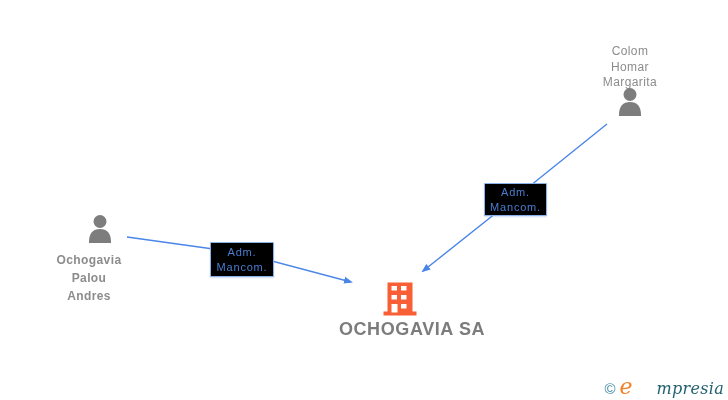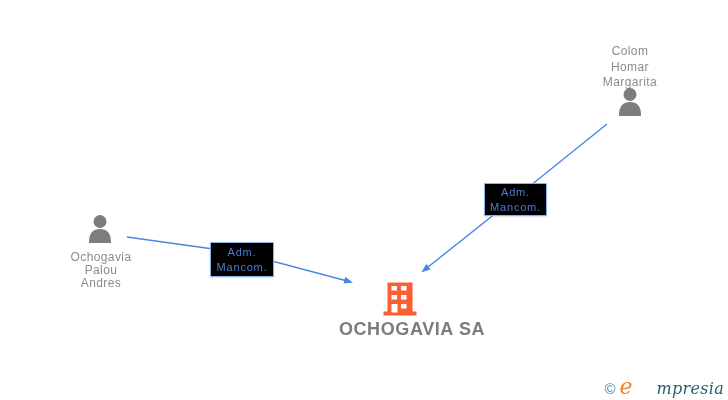--- a/index.html
+++ b/index.html
@@ -125,21 +125,21 @@
     </div>
   </div>
 
   <div class="node">
     <div style="position:absolute; left:87px; top:215px;">
       <svg class="person-svg" width="26" height="28" viewBox="0 0 26 28">
         <circle class="person-fill" cx="13" cy="6.5" r="6.5"></circle>
         <path class="person-fill" d="M13,14 c-7,0 -11,4.5 -11,12.5 L2,28 L24,28 L24,26.5 c0,-8 -4,-12.5 -11,-12.5 z"></path>
       </svg>
     </div>
-    <div class="node-name" style="left:36px; top:251px; line-height:13px;">Ochogavia
+    <div class="node-name" style="left:24px; top:251px; line-height:18px;font-weight:bold;">Ochogavia
 Palou
 Andres</div>
   </div>
 
   <div class="node">
     <div style="position:absolute; left:383px; top:282px;">
       <svg width="34" height="35" viewBox="0 0 34 35">
         <rect class="building-fill" x="0.5" y="29.5" width="33" height="4"></rect>
         <rect class="building-fill" x="4.5" y="0.5" width="25" height="30"></rect>
         <rect class="window-fill" x="8.5" y="4" width="5.5" height="4.5"></rect>

